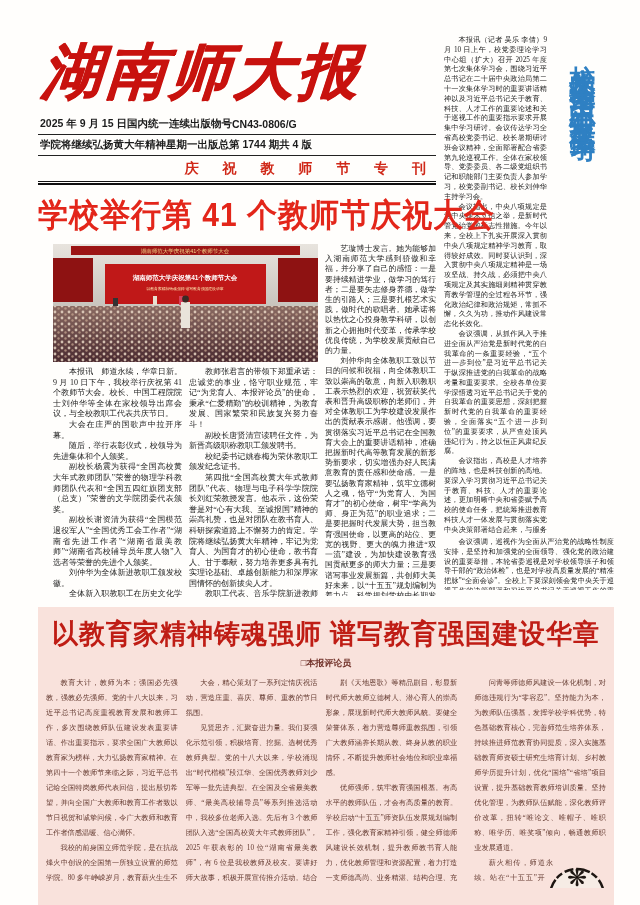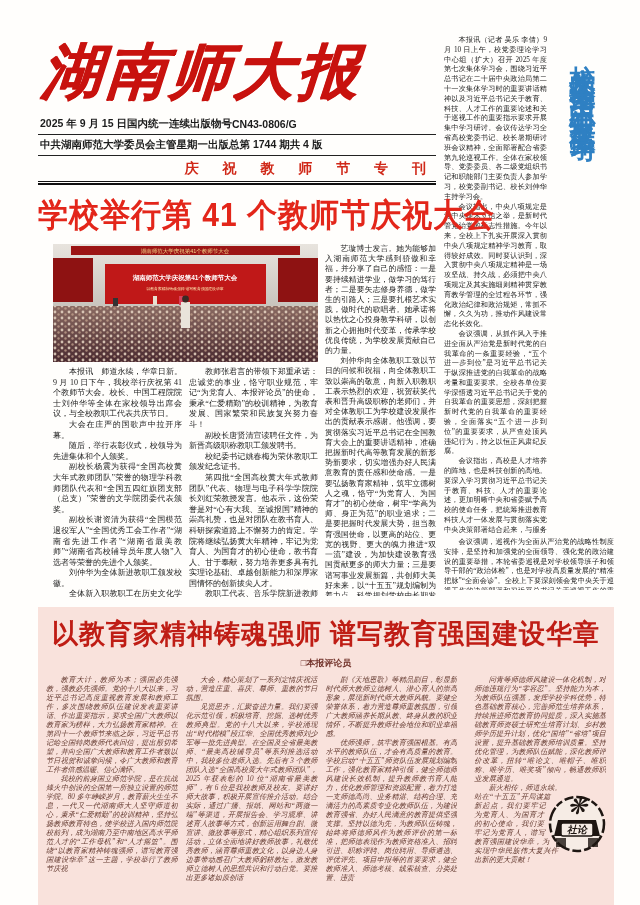--- a/index.html
+++ b/index.html
@@ -60,22 +60,22 @@
   .r-wide { width:100%; height:52px; font-size:7.2px; line-height:9.8px;
     text-align:justify; overflow:hidden; margin-top:2px; }
 
   
   .editorial { margin-top:10px; background:#f9e2dc; padding:8px 8px 10px 8px; height:302px; }
   .ed-headline { font-family:"Liberation Sans", sans-serif; text-align:center;
     font-size:26px; font-weight:900; color:#bf1d15; letter-spacing:1px;
     white-space:nowrap; transform:scaleY(1.05); margin-top:2px; }
   .ed-byline { text-align:center; font-size:9px; font-weight:bold; color:#703028; margin:5px 0 6px 0; }
   .ed-cols { display:flex; gap:8px; }
-  .ed-col { width:25%; height:212px; overflow:hidden; font-size:7.2px; line-height:9px;
-    color:#63392f; text-align:justify; font-style:italic; }
+  .ed-col { width:25%; height:212px; overflow:hidden; font-size:7.2px; line-height:15px;
+    color:#63392f; text-align:justify; }
   .ed-col p { text-indent:2em; }
   .ed-col4 { position:relative;margin-left:9px; }
   .seal { float:right; margin:4px 0 0 4px; shape-outside:circle(); }
 </style>
 </head>
 <body>
 
 <div class="page">
 
   <div class="top">
@@ -83,21 +83,21 @@
     <div class="left-region">
 
       <div class="masthead-title">湖南师大报</div>
 
       <div class="m-row m-row1">
         <span>2025 年 9 月 15 日</span>
         <span>国内统一连续出版物号</span>
         <span>CN43-0806/G</span>
       </div>
       <div class="m-row m-row2">
-        <span>中共湖南师范大学委员会主管</span>
+        <span>学院将继续弘扬黄大年精神</span>
         <span>星期一出版</span>
         <span>总第 1744 期</span>
         <span>共 4 版</span>
       </div>
       <div class="special-row">庆 祝 教 师 节 专 刊</div>
       <div class="dbl-line"></div>
 
       <div class="main-headline">学校举行第 41 个教师节庆祝大会</div>
 
       <div class="left-lower">

